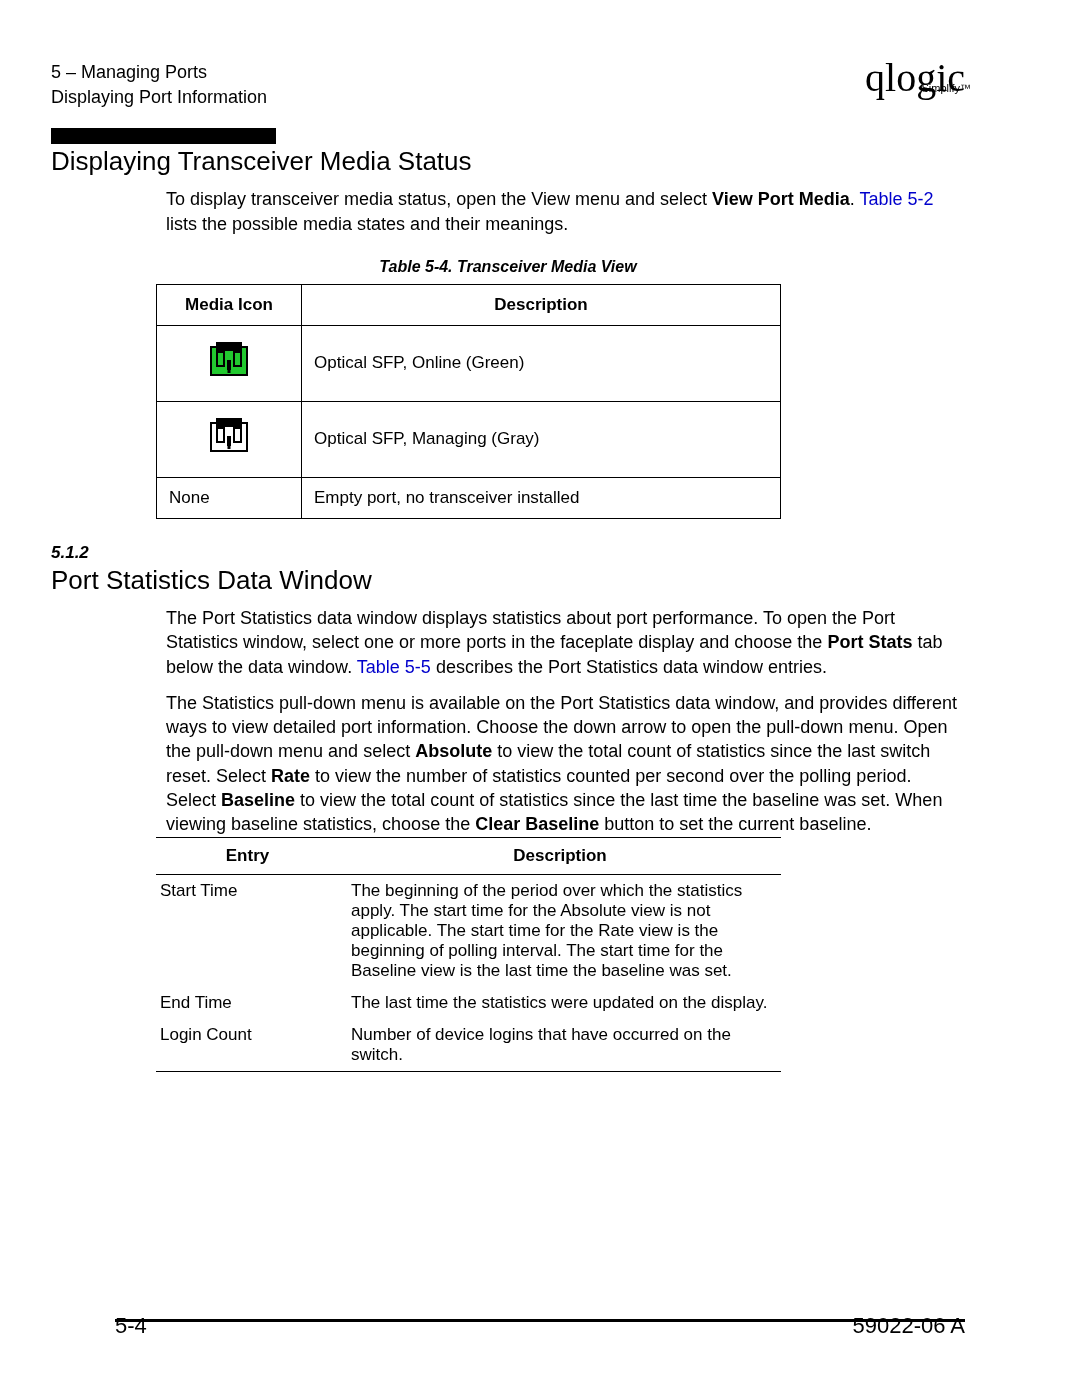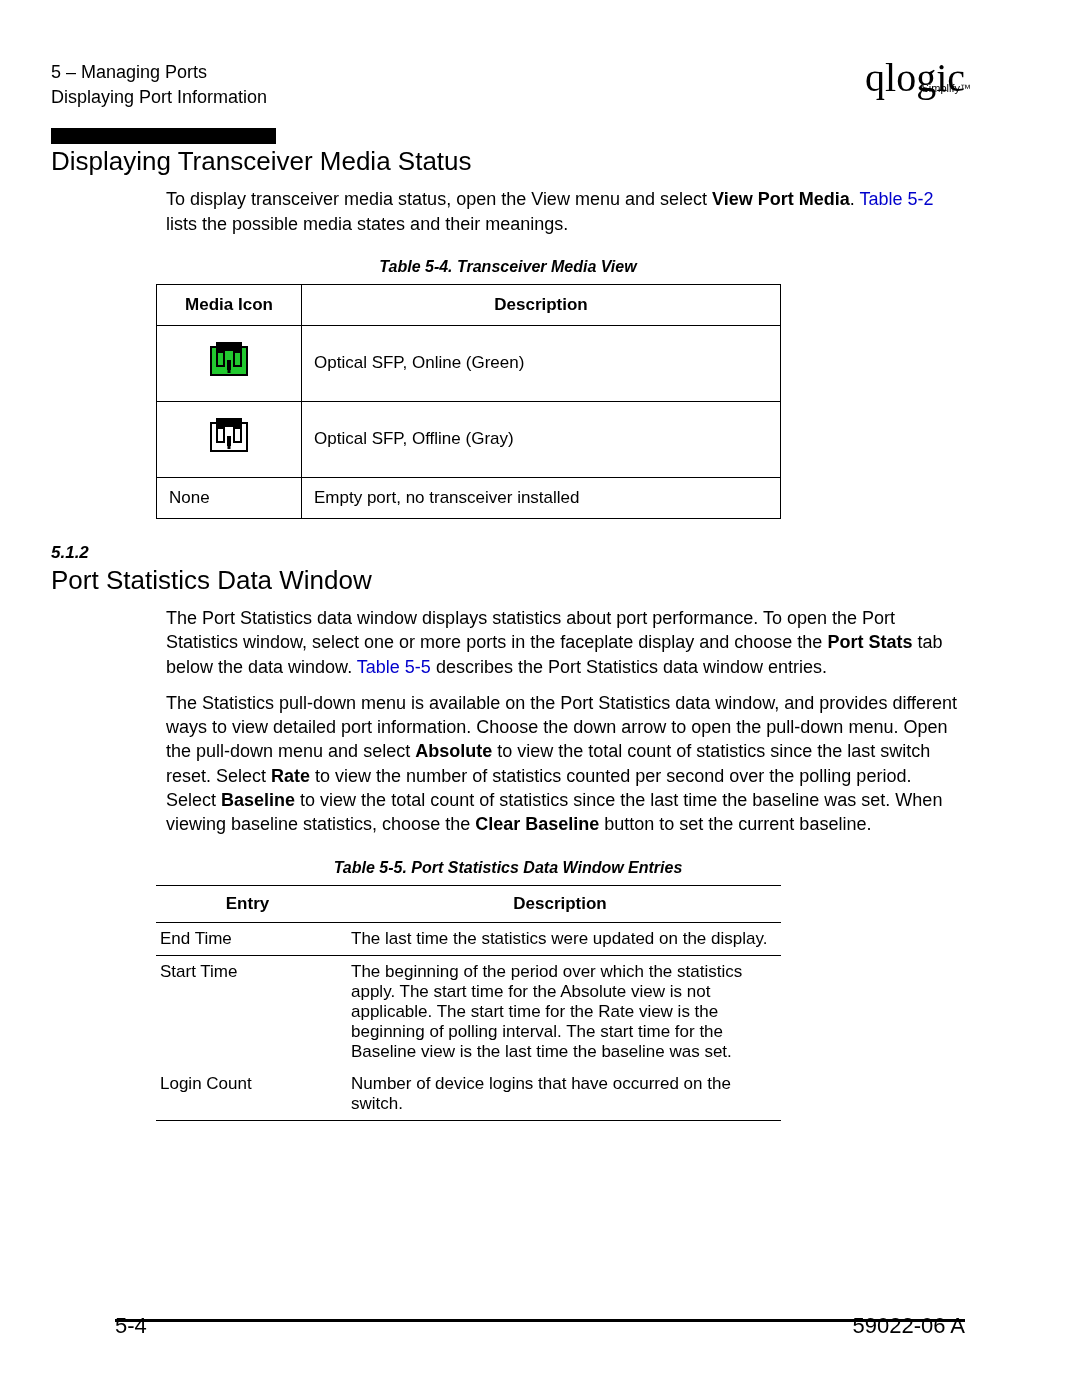--- a/index.html
+++ b/index.html
@@ -202,52 +202,51 @@
       <td>Optical SFP, Online (Green)</td>
     </tr>
     <tr>
       <td class="icon-cell">
         <span class="media-icon gray">
           <span class="top"></span><span class="top2"></span>
           <span class="slot l"></span><span class="slot r"></span>
           <span class="mid"></span><span class="dot"></span>
         </span>
       </td>
-      <td>Optical SFP, Offline (Gray)</td>
+      <td>Optical SFP, Managing (Gray)</td>
     </tr>
     <tr>
       <td>None</td>
       <td>Empty port, no transceiver installed</td>
     </tr>
   </tbody>
     </table>
 
   <div class="section-num" style="margin-top:24px">5.1.2</div>
   <div class="section-title">Port Statistics Data Window</div>
   <div class="body-block">
     <span>The Port Statistics data window displays statistics about port performance. To open the Port Statistics window, select one or more ports in the faceplate display and choose the </span><b>Port Stats</b><span> tab below the data window. </span><span class="link">Table 5-5</span><span> describes the Port Statistics data window entries.</span>
   </div>
   <div class="body-block para">
     <span>The Statistics pull-down menu is available on the Port Statistics data window, and provides different ways to view detailed port information. Choose the down arrow to open the pull-down menu. Open the pull-down menu and select </span><b>Absolute</b><span> to view the total count of statistics since the last switch reset. Select </span><b>Rate</b><span> to view the number of statistics counted per second over the polling period. Select </span><b>Baseline</b><span> to view the total count of statistics since the last time the baseline was set. When viewing baseline statistics, choose the </span><b>Clear Baseline</b><span> button to set the current baseline.</span>
   </div>
 
-  <div class="table-caption">Table 5-5. Port Statistics Data Window Entries</div>
   <table class="tbl5">
     <tbody>
         <tr>
       <th>Entry</th>
       <th>Description</th>
     </tr>
+    <tr class="inner inner-first">
+      <td>Start Time</td>
+      <td>The beginning of the period over which the statistics apply. The start time for the Absolute view is not applicable. The start time for the Rate view is the beginning of polling interval. The start time for the Baseline view is the last time the baseline was set.</td>
+    </tr>
     <tr class="inner">
       <td>End Time</td>
       <td>The last time the statistics were updated on the display.</td>
-    </tr>
-    <tr class="inner inner-first">
-      <td>Start Time</td>
-      <td>The beginning of the period over which the statistics apply. The start time for the Absolute view is not applicable. The start time for the Rate view is the beginning of polling interval. The start time for the Baseline view is the last time the baseline was set.</td>
     </tr>
     <tr class="inner inner-last">
       <td>Login Count</td>
       <td>Number of device logins that have occurred on the switch.</td>
     </tr>
   </tbody>
     </table>
 
   <div class="footer-rule"></div>
   <div class="footer">

